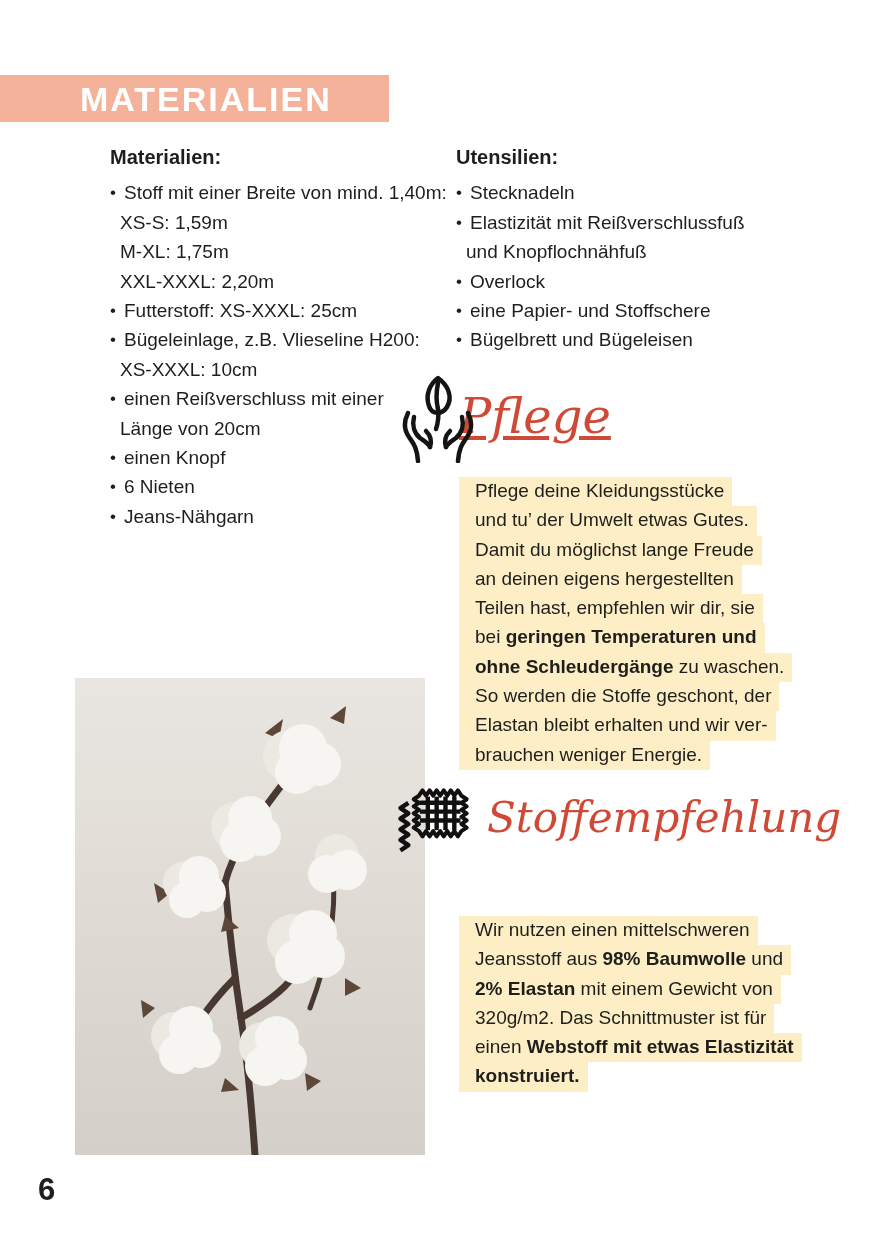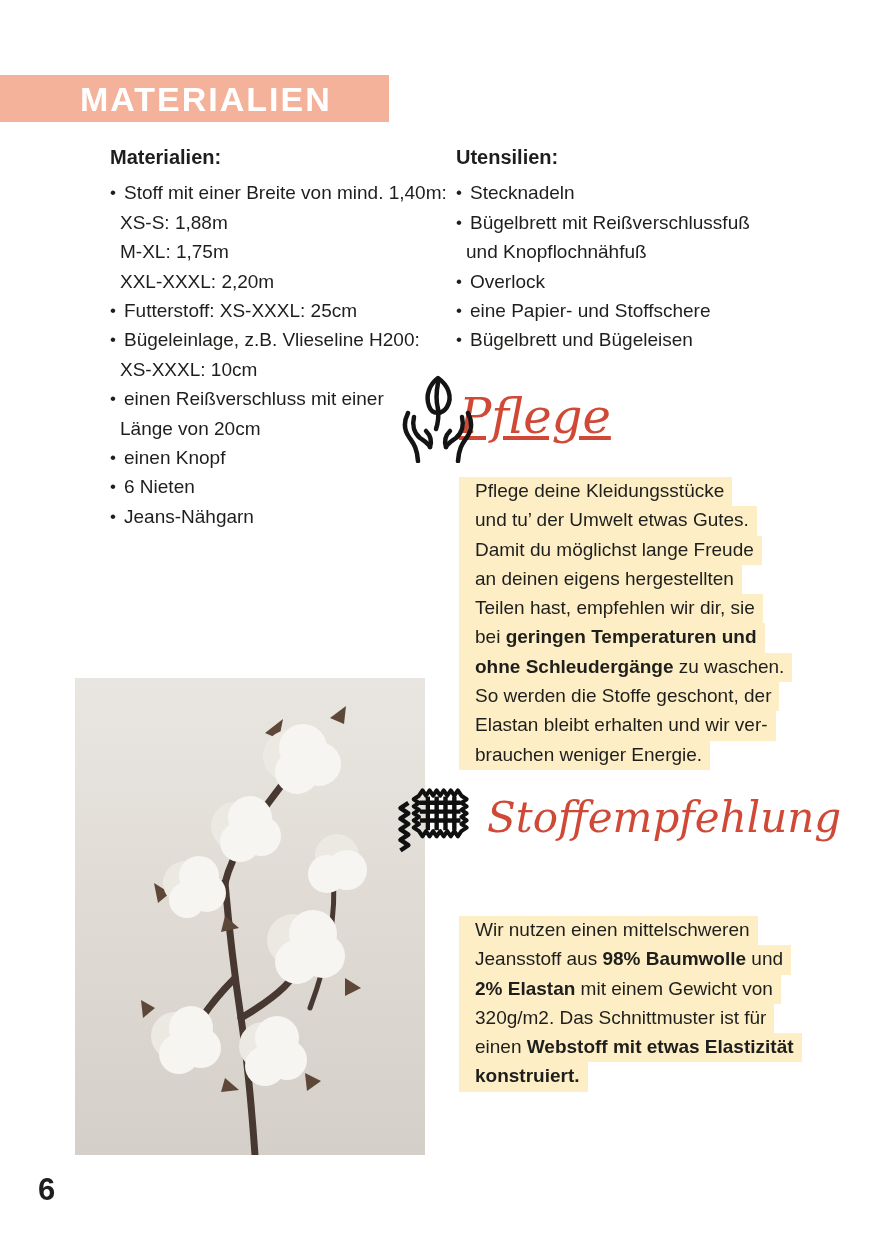--- a/index.html
+++ b/index.html
@@ -68,21 +68,21 @@
 
   <section class="col col-left">
     <h2 class="col-heading">Materialien:</h2>
     <div>
         <div class="bullet-line">
           <span class="bullet">•</span>
           <span>Stoff mit einer Breite von mind. 1,40m:</span>
         </div>
         <div class="bullet-line no-bullet">
           <span class="bullet">•</span>
-          <span>XS-S: 1,88m</span>
+          <span>XS-S: 1,59m</span>
         </div>
         <div class="bullet-line no-bullet">
           <span class="bullet">•</span>
           <span>M-XL: 1,75m</span>
         </div>
         <div class="bullet-line no-bullet">
           <span class="bullet">•</span>
           <span>XXL-XXXL: 2,20m</span>
         </div>
         <div class="bullet-line">
@@ -122,21 +122,21 @@
 
   <section class="col col-right">
     <h2 class="col-heading">Utensilien:</h2>
     <div>
         <div class="bullet-line">
           <span class="bullet">•</span>
           <span>Stecknadeln</span>
         </div>
         <div class="bullet-line">
           <span class="bullet">•</span>
-          <span>Bügelbrett mit Reißverschlussfuß</span>
+          <span>Elastizität mit Reißverschlussfuß</span>
         </div>
         <div class="bullet-line no-bullet">
           <span class="bullet">•</span>
           <span>und Knopflochnähfuß</span>
         </div>
         <div class="bullet-line">
           <span class="bullet">•</span>
           <span>Overlock</span>
         </div>
         <div class="bullet-line">

